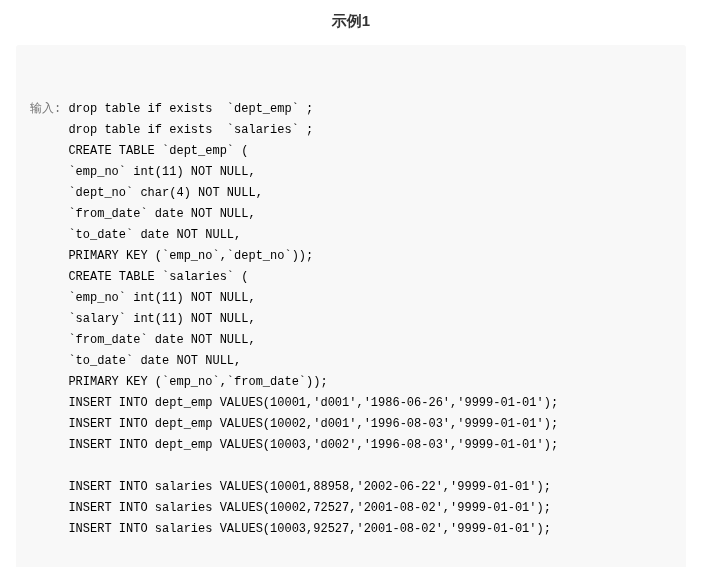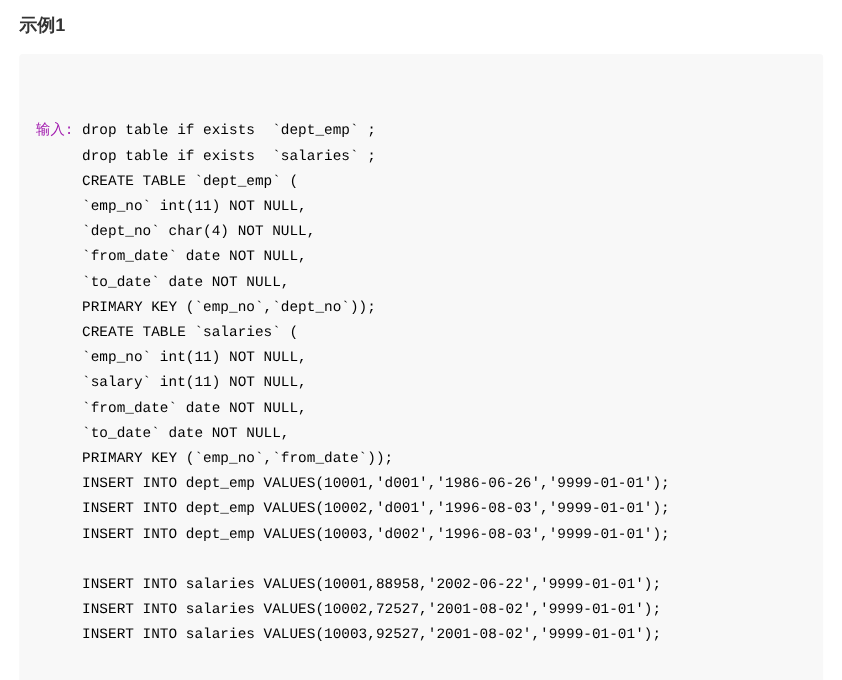--- a/index.html
+++ b/index.html
@@ -12,38 +12,39 @@
       background: #ffffff;
       width: 702px;
       height: 567px;
       padding: 12px 16px;
     }
     .title {
       font-size: 15px;
       font-weight: 600;
       color: #333333;
       margin-bottom: 14px;
+      text-align: center;
     }
     .code-block {
       background: #f8f8f8;
       border-radius: 3px;
       padding: 12px 14px;
       font-family: Consolas, "Courier New", monospace;
       font-size: 12px;
       line-height: 1.75;
       color: #9a9a9a;
       white-space: pre;
       position: relative;
     }
     .io-row {
       display: flex;
       align-items: flex-start;
     }
     .io-label {
-      color: #a21caf;
+      color: #737373;
       flex-shrink: 0;
       text-align: center;
     }
     .io-content {
       color: #000000;
       white-space: pre;
     }
   </style>
 </head>
 <body>

